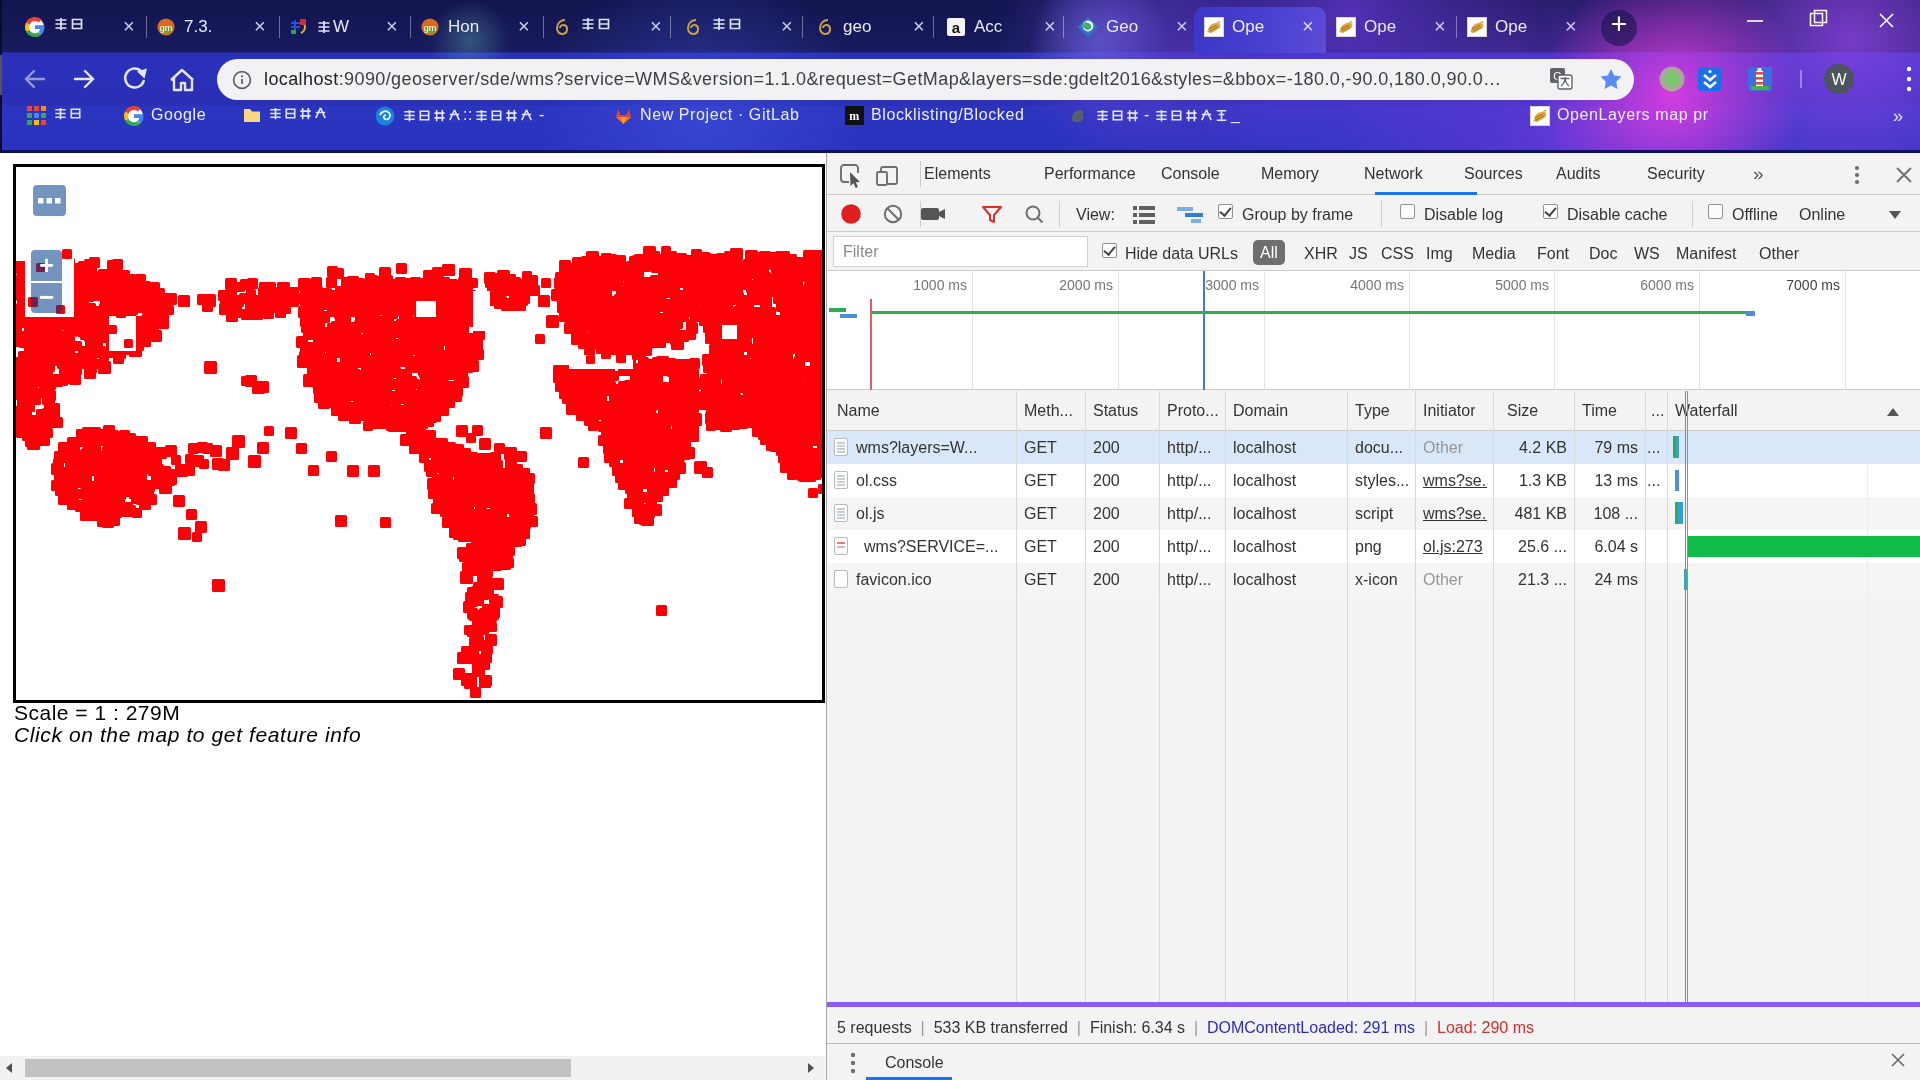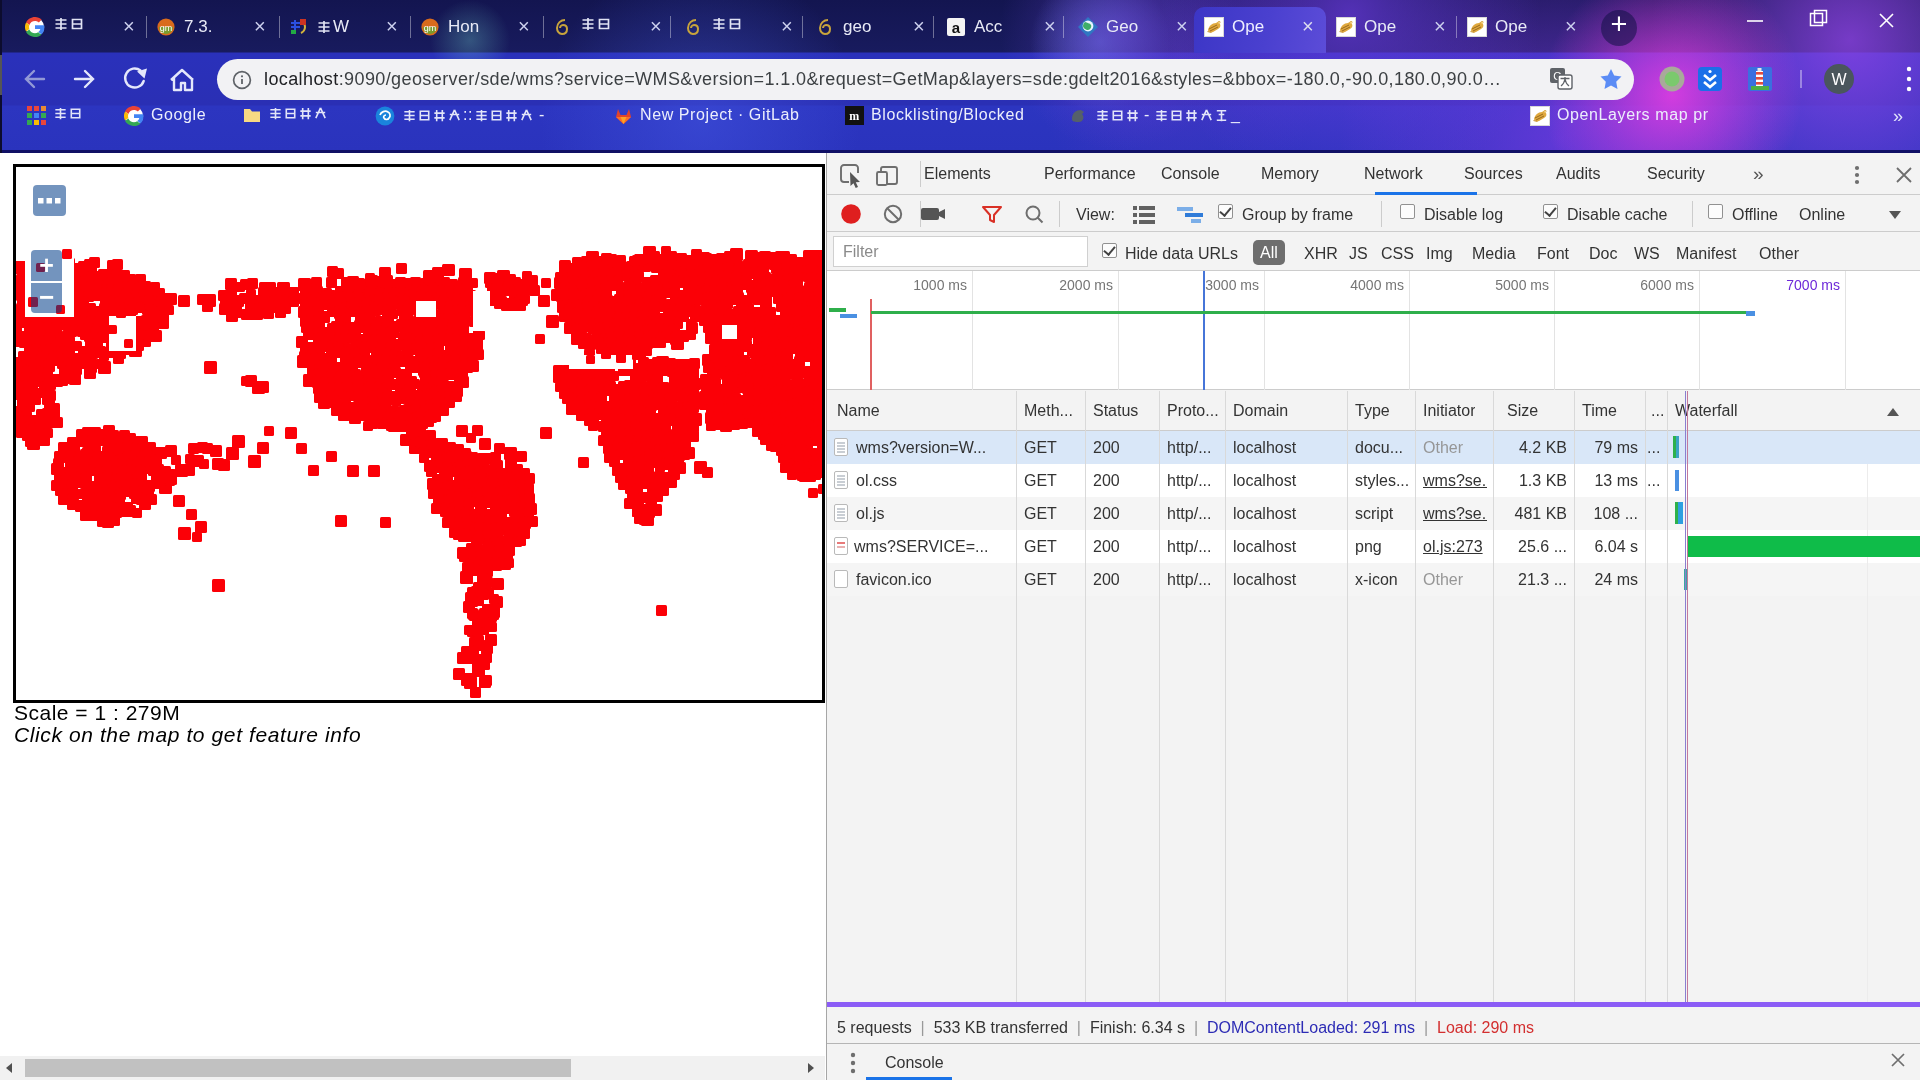--- a/index.html
+++ b/index.html
@@ -3065,21 +3065,21 @@
     <div class="glbl" style="left:216px;top:124px;width:70px;text-align:right;font-size:14px;color:#757575">2000 ms</div>
     <div class="abs" style="left:437px;top:118px;width:1px;height:119px;background:#e3e3e3"></div>
     <div class="glbl" style="left:362px;top:124px;width:70px;text-align:right;font-size:14px;color:#757575">3000 ms</div>
     <div class="abs" style="left:582px;top:118px;width:1px;height:119px;background:#e3e3e3"></div>
     <div class="glbl" style="left:507px;top:124px;width:70px;text-align:right;font-size:14px;color:#757575">4000 ms</div>
     <div class="abs" style="left:727px;top:118px;width:1px;height:119px;background:#e3e3e3"></div>
     <div class="glbl" style="left:652px;top:124px;width:70px;text-align:right;font-size:14px;color:#757575">5000 ms</div>
     <div class="abs" style="left:872px;top:118px;width:1px;height:119px;background:#e3e3e3"></div>
     <div class="glbl" style="left:797px;top:124px;width:70px;text-align:right;font-size:14px;color:#757575">6000 ms</div>
     <div class="abs" style="left:1018px;top:118px;width:1px;height:119px;background:#e3e3e3"></div>
-    <div class="glbl" style="left:943px;top:124px;width:70px;text-align:right;font-size:14px;color:#6d28d9">7000 ms</div>
+    <div class="glbl" style="left:943px;top:124px;width:70px;text-align:right;font-size:14px;color:#404040">7000 ms</div>
     <div class="abs" style="left:376px;top:118px;width:2px;height:119px;background:#4675d8"></div>
     <div class="abs" style="left:43px;top:146px;width:2px;height:91px;background:#e06060"></div>
     <div class="abs" style="left:44px;top:158px;width:881px;height:3px;background:#2faf4b"></div>
     <div class="abs" style="left:2px;top:155px;width:17px;height:4px;background:#2faf4b"></div>
     <div class="abs" style="left:13px;top:161px;width:17px;height:4px;background:#4a90e2"></div>
     <div class="abs" style="left:919px;top:158px;width:9px;height:5px;background:#4a90e2"></div>
     <div class="row" style="top:278px;height:165px;background:repeating-linear-gradient(to bottom,#f5f5f5 0 33px,#fff 33px 66px)"></div>
     <div class="abs" style="left:1040px;top:278px;width:1px;height:571px;background:#ececec"></div>
     <div class="row" style="top:278px;height:33px;background:#d9e7f8"></div>
     <div class="row" style="top:238px;height:40px;background:#f3f3f3;border-bottom:1px solid #ccc"></div>
@@ -3106,21 +3106,21 @@
     <div class="hdr" style="left:848px">Waterfall</div>
     <svg class="abs" style="left:1058px;top:253px" width="16" height="12" viewBox="0 0 16 12">
       <path d="M8 2l6 8H2z" fill="#555"></path>
     </svg>
     <div class="nrow" style="top:278px">
       <div class="cell" style="left:0;width:187px"><div class="ficon">
           <i style="top:3px"></i>
           <i style="top:6px"></i>
           <i style="top:9px"></i>
           <i style="top:12px"></i>
-        </div><span style="margin-left:29px">wms?version=W...</span></div>
+        </div><span style="margin-left:29px">wms?layers=W...</span></div>
       <div class="cell" style="left:197px;width:55px">GET</div>
       <div class="cell" style="left:266px;width:60px">200</div>
       <div class="cell" style="left:340px;width:52px">http/...</div>
       <div class="cell" style="left:406px;width:108px">localhost</div>
       <div class="cell" style="left:528px;width:55px">docu...</div>
       <div class="cell" style="left:596px;width:64px"><span class="gray">Other</span></div>
       <div class="cell rt" style="left:668px;width:72px">4.2 KB</div>
       <div class="cell rt" style="left:749px;width:62px">79 ms</div>
       <div class="cell" style="left:820px;width:18px">...</div>
     </div>
@@ -3155,21 +3155,21 @@
       <div class="cell" style="left:528px;width:55px">script</div>
       <div class="cell" style="left:596px;width:64px"><span class="lnk">wms?se...</span></div>
       <div class="cell rt" style="left:668px;width:72px">481 KB</div>
       <div class="cell rt" style="left:749px;width:62px">108 ...</div>
       <div class="cell" style="left:820px;width:18px"></div>
     </div>
     <div class="nrow" style="top:377px">
       <div class="cell" style="left:0;width:187px"><div class="ficon">
           <i style="top:4px;background:#e87a7a"></i>
           <i style="top:8px;background:#e8b0b0"></i>
-        </div><span style="margin-left:27px">wms?SERVICE=...</span></div>
+        </div><span style="margin-left:37px">wms?SERVICE=...</span></div>
       <div class="cell" style="left:197px;width:55px">GET</div>
       <div class="cell" style="left:266px;width:60px">200</div>
       <div class="cell" style="left:340px;width:52px">http/...</div>
       <div class="cell" style="left:406px;width:108px">localhost</div>
       <div class="cell" style="left:528px;width:55px">png</div>
       <div class="cell" style="left:596px;width:64px"><span class="lnk">ol.js:273</span></div>
       <div class="cell rt" style="left:668px;width:72px">25.6 ...</div>
       <div class="cell rt" style="left:749px;width:62px">6.04 s</div>
       <div class="cell" style="left:820px;width:18px"></div>
     </div>

